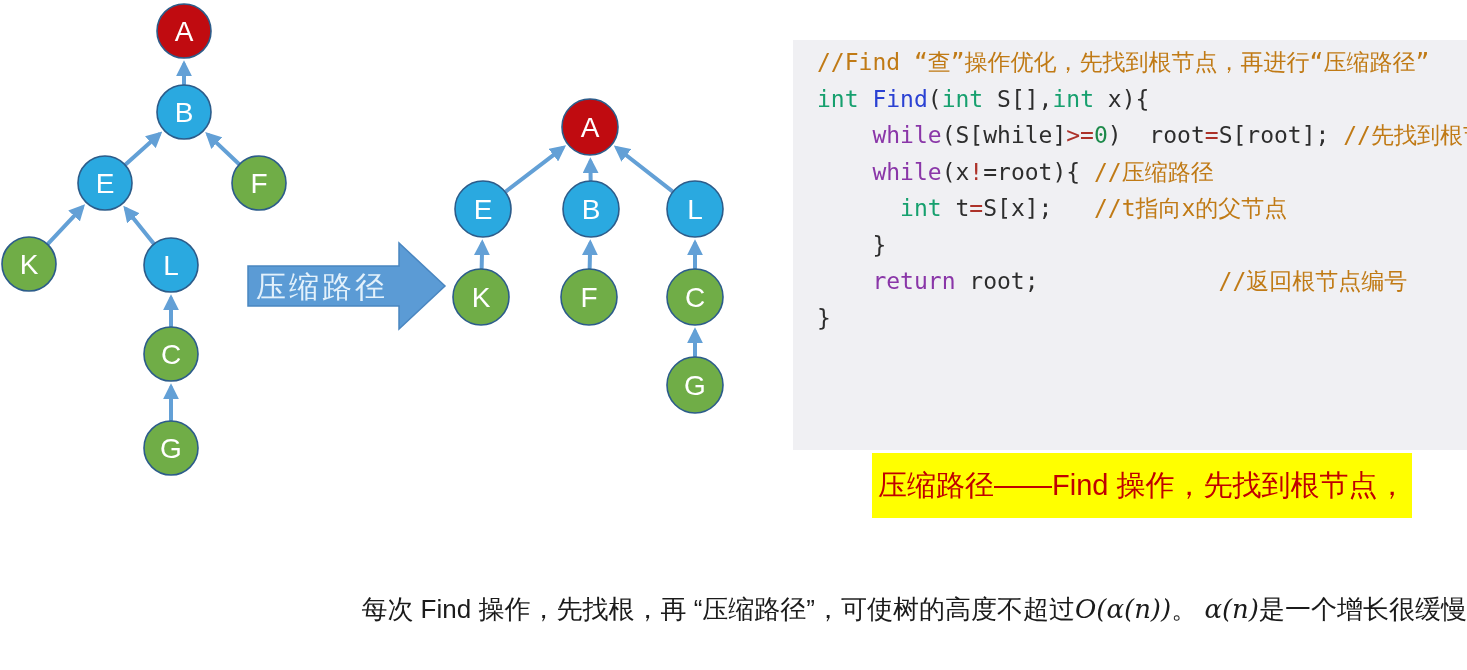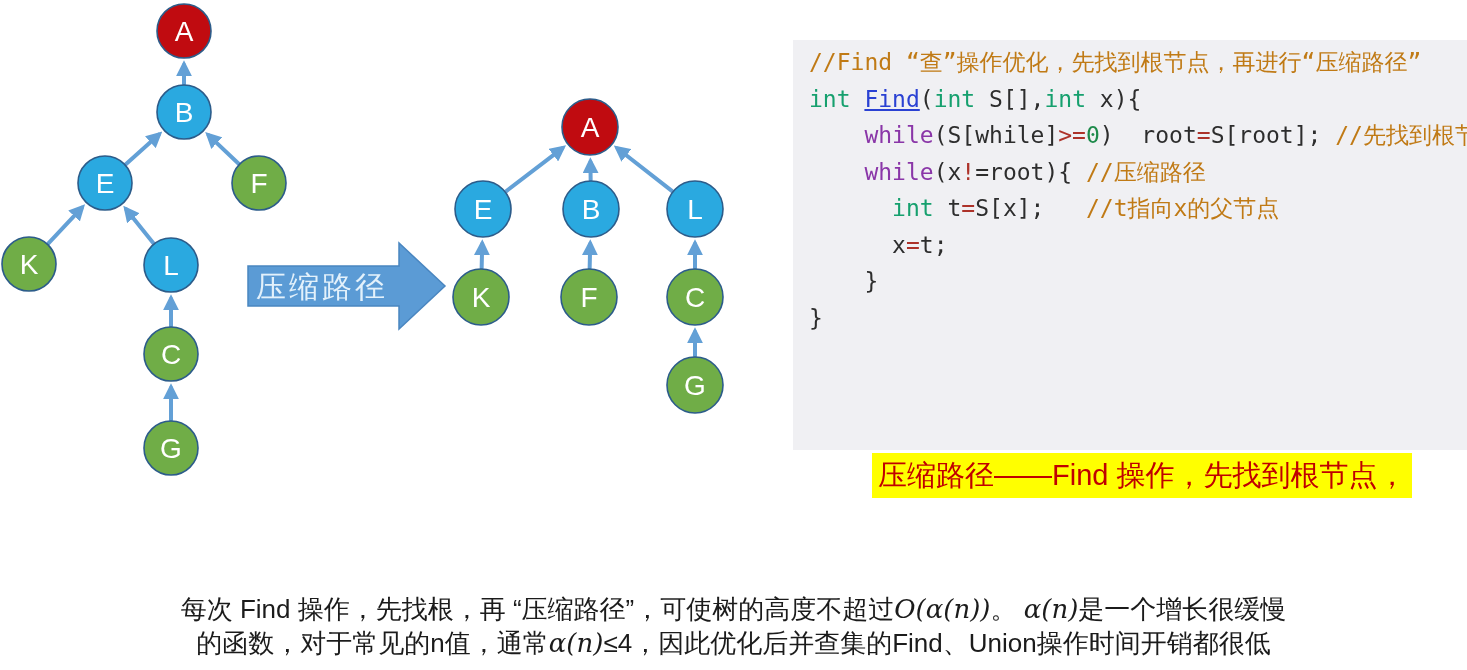--- a/index.html
+++ b/index.html
@@ -11,42 +11,42 @@
     overflow:hidden;
   }
   svg#diagram-svg{
     position:absolute;left:0;top:0;
     font-family:"Liberation Sans",sans-serif;
   }
   .code-panel{
     position:absolute;left:793px;top:40px;width:674px;height:410px;
     background:var(--panel-bg,#f0f0f3);
   }
-  .code-lines{padding:4px 0 0 16px;}
+  .code-lines{padding:4px 0 0 24px;}
   .code-line{
     font-family:"DejaVu Sans Mono","Liberation Mono",monospace;
     font-size:23px;line-height:36.5px;white-space:pre;
   }
   .c-cm{color:var(--code-comment,#c07a15);}
   .c-ty{color:var(--code-type,#16a06e);margin-top:32px;}
-  .c-fn{color:var(--code-func,#2a41d3);text-decoration:underline;}
+  .c-fn{color:var(--code-func,#2a41d3);}
   .c-kw{color:var(--code-keyword,#8a36a8);text-align:center;}
   .c-op{color:var(--code-operator,#ad3229);}
   .c-nu{color:var(--code-number,#1d8a4a);}
   .c-pl{color:var(--code-text,#2d2d2d);}
   .note{position:absolute;left:872px;top:453px;}
   .note-line{
     display:table;
     background:var(--note-bg,#ffff00);
     color:var(--note-text,#c00000);
-    font-size:29px;line-height:41px;padding:2px 6px;white-space:nowrap;
+    font-size:29px;line-height:41px;padding:12px 6px;white-space:nowrap;
   }
   .footer{
     position:absolute;left:0;top:592px;width:1467px;
-    text-align:center;
+    text-align:right;
     color:var(--footer-text,#1b1b1b);
     font-size:26px;line-height:34px;
   }
   .footer .math{
     font-family:"DejaVu Serif","Liberation Serif",serif;
     font-style:italic;
   }
 </style>
 </head>
 <body>
@@ -113,26 +113,25 @@
     </g>
   </svg>
 
 <div class="code-panel">
   <div class="code-lines" id="code-lines">
       <div class="code-line"><span class="c-cm">//Find “查”操作优化，先找到根节点，再进行“压缩路径”</span></div>
       <div class="code-line"><span class="c-ty">int</span><span class="c-pl"> </span><span class="c-fn">Find</span><span class="c-pl">(</span><span class="c-ty">int</span><span class="c-pl"> S[],</span><span class="c-ty">int</span><span class="c-pl"> x){</span></div>
       <div class="code-line"><span class="c-pl">    </span><span class="c-kw">while</span><span class="c-pl">(S[while]</span><span class="c-op">&gt;=</span><span class="c-nu">0</span><span class="c-pl">)  root</span><span class="c-op">=</span><span class="c-pl">S[root]; </span><span class="c-cm">//先找到根节点</span></div>
       <div class="code-line"><span class="c-pl">    </span><span class="c-kw">while</span><span class="c-pl">(x</span><span class="c-op">!</span><span class="c-pl">=root){ </span><span class="c-cm">//压缩路径</span></div>
       <div class="code-line"><span class="c-pl">      </span><span class="c-ty">int</span><span class="c-pl"> t</span><span class="c-op">=</span><span class="c-pl">S[x];   </span><span class="c-cm">//t指向x的父节点</span></div>
-      <div class="code-line"><span class="c-pl">      x</span><span class="c-op">=</span><span class="c-pl">t;</span></div>
       <div class="code-line"><span class="c-pl">    }</span></div>
+      <div class="code-line"><span class="c-pl">    </span><span class="c-kw">return</span><span class="c-pl"> root;             </span><span class="c-cm">//返回根节点编号</span></div>
       <div class="code-line"><span class="c-pl">}</span></div>
     </div>
 </div>
 
 <div class="note">
   <div class="note-line">压缩路径——Find 操作，先找到根节点，</div>
 </div>
 
 <div class="footer">
   <div class="footer-line" id="footer-l1"><span class="">每次 Find 操作，先找根，再 “压缩路径”，可使树的高度不超过</span><span class="math">O(α(n))</span><span class="">。 </span><span class="math">α(n)</span><span class="">是一个增长很缓慢</span></div>
-  <div class="footer-line" id="footer-l2"><span class="">的函数，对于常见的n值，通常</span><span class="math">α(n)</span><span class="">≤4，因此优化后并查集的Find、Union操作时间开销都很低</span></div>
 </div>
 
 </body></html>

